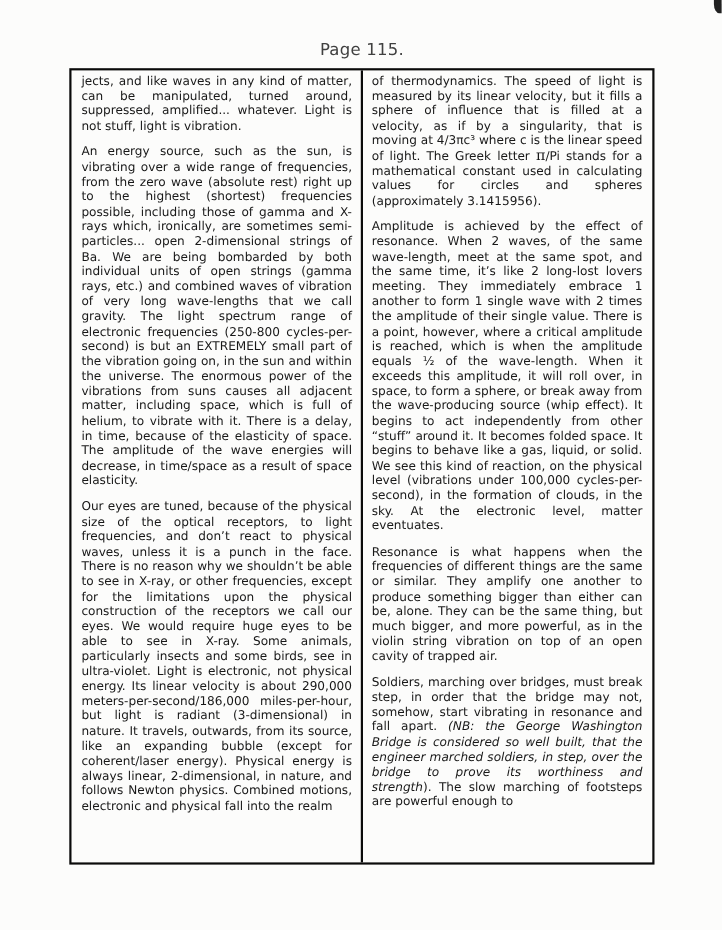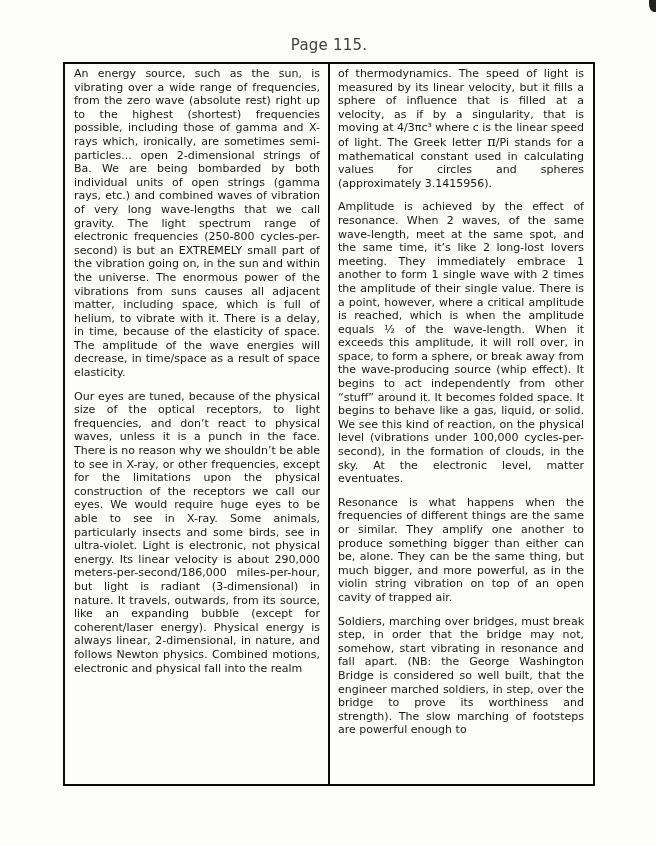--- a/index.html
+++ b/index.html
@@ -50,20 +50,21 @@
     padding: 3px 9px 0 8px;
   }
   .divider {
     flex: 0 0 2px;
     background: #0a0a0a;
   }
   .para {
     margin: 0 0 10px 0;
   }
   .seg-italic {
+    font-style: italic;
   }
   .seg-pi {
     font-family: "DejaVu Serif", serif;
     font-size: 1.18em;
     line-height: 1;
   }
   .corner-mark {
     position: absolute;
     top: 0;
     right: 0;
@@ -73,20 +74,21 @@
     border-radius: 0 0 0 70%;
   }
 </style>
 </head>
 <body>
 
 <div class="page-header">Page 115.</div>
 
 <div class="text-box">
   <div class="column left">
+      <p class="para"><span>jects, and like waves in any kind of matter, can be manipulated, turned around, suppressed, amplified... whatever.  Light is not stuff, light is vibration.</span></p>
       <p class="para"><span>An energy source, such as the sun, is vibrating over a wide range of frequencies, from the zero wave (absolute rest) right up to the highest (shortest) frequencies possible, including those of gamma and X-rays which, ironically, are sometimes semi-particles... open 2-dimensional strings of Ba.  We are being bombarded by both individual units of open strings (gamma rays, etc.) and combined waves of vibration of very long wave-lengths that we call gravity.  The light spectrum range of electronic frequencies (250-800 cycles-per-second) is but an EXTREMELY small part of the vibration going on, in the sun and within the universe.  The enormous power of the vibrations from suns causes all adjacent matter, including space, which is full of helium, to vibrate with it.  There is a delay, in time, because of the elasticity of space. The amplitude of the wave energies will decrease, in time/space as a result of space elasticity.</span></p>
       <p class="para"><span>Our eyes are tuned, because of the physical size of the optical receptors, to light frequencies, and don’t react to physical waves, unless it is a punch in the face. There is no reason why we shouldn’t be able to see in X-ray, or other frequencies, except for the limitations upon the physical construction of the receptors we call our eyes.  We would require huge eyes to be able to see in X-ray.  Some animals, particularly insects and some birds, see in ultra-violet.  Light is electronic, not physical energy. Its linear velocity is about 290,000 meters-per-second/186,000 miles-per-hour, but light is radiant (3-dimensional) in nature. It travels, outwards, from its source, like an expanding bubble (except for coherent/laser energy).  Physical energy is always linear, 2-dimensional, in nature, and follows Newton physics.  Combined motions, electronic and physical fall into the realm</span></p>
     </div>
   <div class="divider"></div>
   <div class="column right">
       <p class="para"><span>of thermodynamics.  The speed of light is measured by its linear velocity, but it fills a sphere of influence that is filled at a velocity, as if by a singularity, that is moving at 4/3πc³ where c is the linear speed of light.  The Greek letter </span><span class="seg-pi">π</span><span>/Pi stands for a mathematical constant used in calculating values for circles and spheres (approximately 3.1415956).</span></p>
       <p class="para"><span>Amplitude is achieved by the effect of resonance.  When 2 waves, of the same wave-length, meet at the same spot, and the same time, it’s like 2 long-lost lovers meeting.  They immediately embrace 1 another to form 1 single wave with 2 times the amplitude of their single value.  There is a point, however, where a critical amplitude is reached, which is when the amplitude equals ½ of the wave-length. When it exceeds this amplitude, it will roll over, in space, to form a sphere, or break away from the wave-producing source (whip effect).  It begins to act independently from other “stuff” around it.  It becomes folded space.  It begins to behave like a gas, liquid, or solid.   We see this kind of reaction, on the physical level (vibrations under 100,000 cycles-per-second), in the formation of clouds, in the sky.  At the electronic level, matter eventuates.</span></p>
       <p class="para"><span>Resonance is what happens when the frequencies of different things are the same or similar.  They amplify one another to produce something bigger than either can be, alone.  They can be the same thing, but much bigger, and more powerful, as in the violin string vibration on top of an open cavity of trapped air.</span></p>
       <p class="para"><span>Soldiers, marching over bridges, must break step, in order that the bridge may not, somehow, start vibrating in resonance and fall apart.  </span><span class="seg-italic">(NB:  the George Washington Bridge is considered so well built, that the engineer marched soldiers, in step, over the bridge to prove its worthiness and strength</span><span>).  The slow marching of footsteps are powerful enough to</span></p>
     </div>

